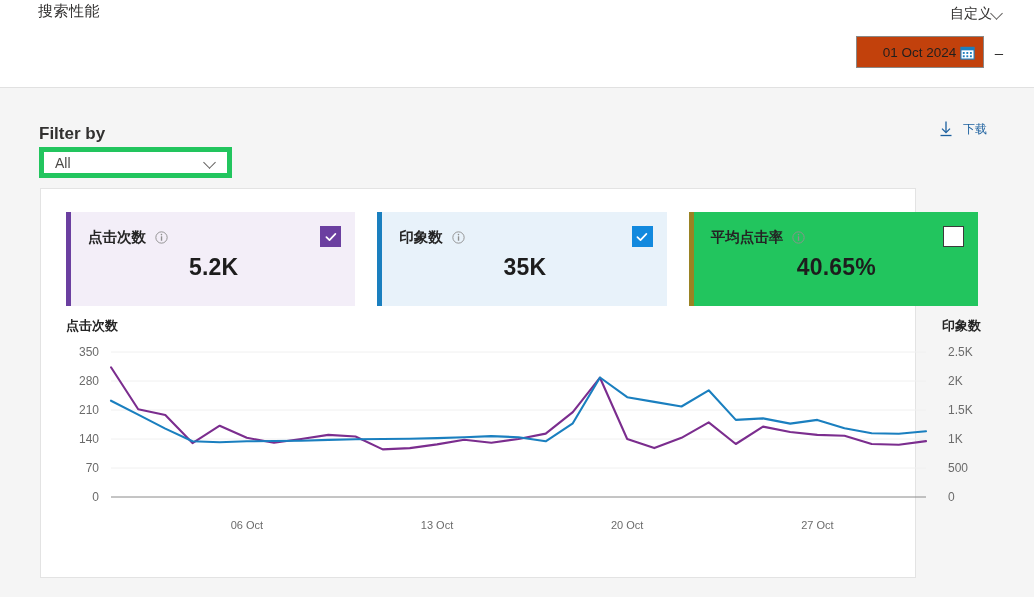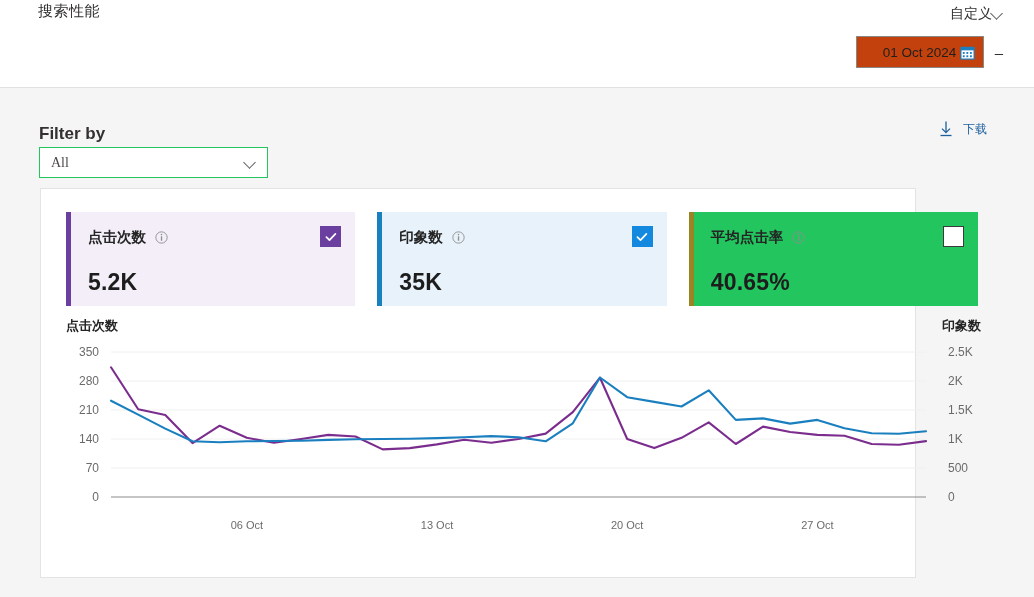--- a/index.html
+++ b/index.html
@@ -71,28 +71,27 @@
   .filter-bar {
     position: relative;
     height: 92px;
   }
   .filter-label {
     position: absolute; left: 39px; top: 36px;
     font-size: 17px; font-weight: 700; color: #323130;
   }
   .filter-select {
     position: absolute; left: 39px; top: 59px;
-    width: 229px; height: 31px;
+    width: 193px; height: 31px;
     background: #fff;
-    border: 1px solid #22c55e;
+    border: 5px solid #22c55e;
     display: flex; align-items: center; justify-content: space-between;
     padding: 0 10px 0 11px;
     font-size: 14px; color: #4c4a48;
     cursor: pointer;
-    font-family: Liberation Serif, serif;
   }
   .download-btn {
     position: absolute; right: 47px; top: 33px;
     display: flex; gap: 10px;
     font-size: 12px; color: #1a5f9e;
     cursor: pointer;
   }
   .dl-icon { width: 14px; height: 16px; display:block; }
 
   
@@ -122,23 +121,24 @@
   .card-top {
     display: flex; align-items: center; gap: 9px;
   }
   .card-title {
     font-size: 14.5px; font-weight: 700; color: #242424;
   }
   .info-icon {
     width: 13px; height: 13px; display:block; flex:none;
   }
   .card-value {
-    margin-top: 22px;
+    margin-top: 7px;
     font-size: 23px; font-weight: 600; color: #1d1d1d;
     letter-spacing: .2px;
+    text-align: center;
   }
   .chk {
     position: absolute; right: 14px; top: 14px;
     width: 21px; height: 21px;
     display: flex; align-items: center; justify-content: center;
     cursor: pointer;
   }
   .chk.on { border: 1px solid transparent; }
   .chk.off { background:#fff; border: 1.6px solid #3b3b3b; }
   .chk svg { width: 14px; height: 14px; display:block; }

